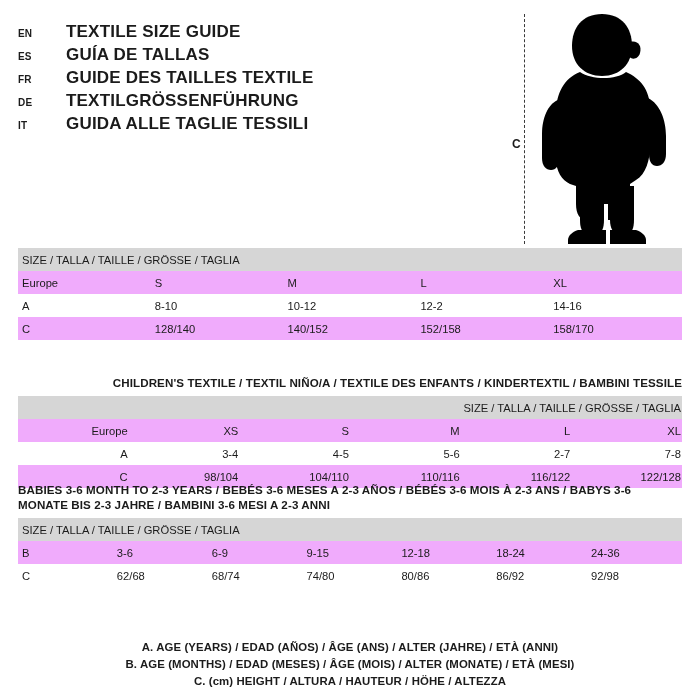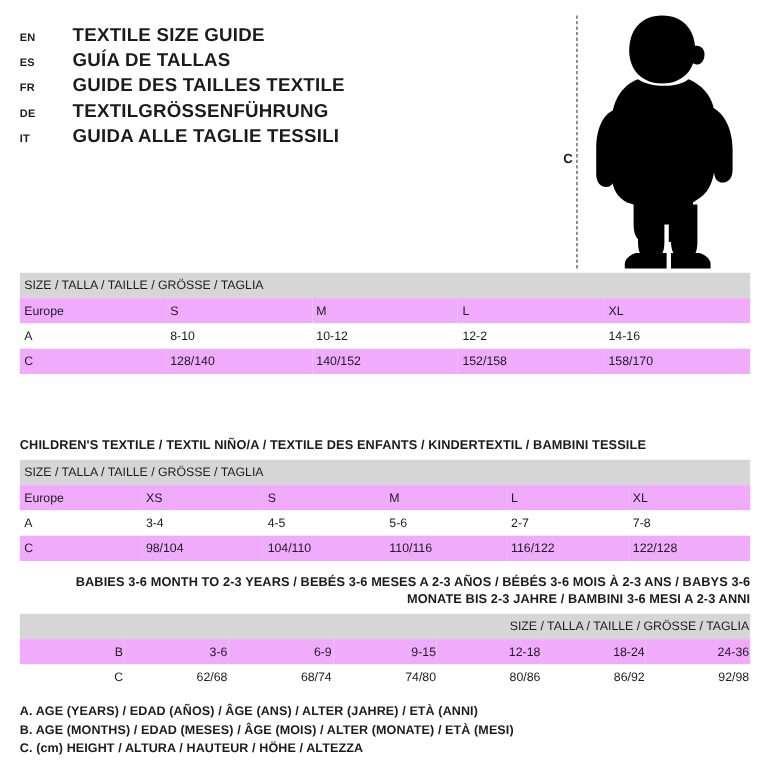--- a/index.html
+++ b/index.html
@@ -118,20 +118,21 @@
   .cell-label {
     width: 88px;
   }
 
   
   .footnotes {
     position: absolute;
     left: 18px;
     bottom: 10px;
     width: 664px;
+    text-align: center;
   }
   .footnote {
     font-size: 11.4px;
     font-weight: bold;
     color: #1b1b1b;
     line-height: 17px;
     letter-spacing: 0.1px;
   }
 </style>
 </head>
@@ -215,21 +216,21 @@
         <td class="cell-label">C</td>
         <td>128/140</td>
         <td>140/152</td>
         <td>152/158</td>
         <td>158/170</td>
       </tr>
     </tbody>
       </table>
   </div>
 
-  <div class="section" style="top: 397px;">
+  <div class="section" style="top: 375px; text-align: right;">
     <div class="section-title">CHILDREN'S TEXTILE / TEXTIL NIÑO/A / TEXTILE DES ENFANTS / KINDERTEXTIL / BAMBINI TESSILE</div>
     <table class="size-table">
       <tbody>
           <tr class="row-head">
         <td colspan="6">SIZE / TALLA / TAILLE / GRÖSSE / TAGLIA</td>
       </tr>
       <tr class="row-light">
         <td class="cell-label">Europe</td>
         <td>XS</td>
         <td>S</td>
@@ -250,21 +251,21 @@
         <td>98/104</td>
         <td>104/110</td>
         <td>110/116</td>
         <td>116/122</td>
         <td>122/128</td>
       </tr>
     </tbody>
       </table>
   </div>
 
-  <div class="section" style="top: 522px; text-align: right;">
+  <div class="section" style="top: 482px;">
     <div class="section-title">BABIES 3-6 MONTH TO 2-3 YEARS / BEBÉS 3-6 MESES A 2-3 AÑOS / BÉBÉS 3-6 MOIS À 2-3 ANS / BABYS 3-6 MONATE BIS 2-3 JAHRE / BAMBINI 3-6 MESI A 2-3 ANNI</div>
     <table class="size-table">
       <tbody>
           <tr class="row-head">
         <td colspan="7">SIZE / TALLA / TAILLE / GRÖSSE / TAGLIA</td>
       </tr>
       <tr class="row-light">
         <td class="cell-label">B</td>
         <td>3-6</td>
         <td>6-9</td>

